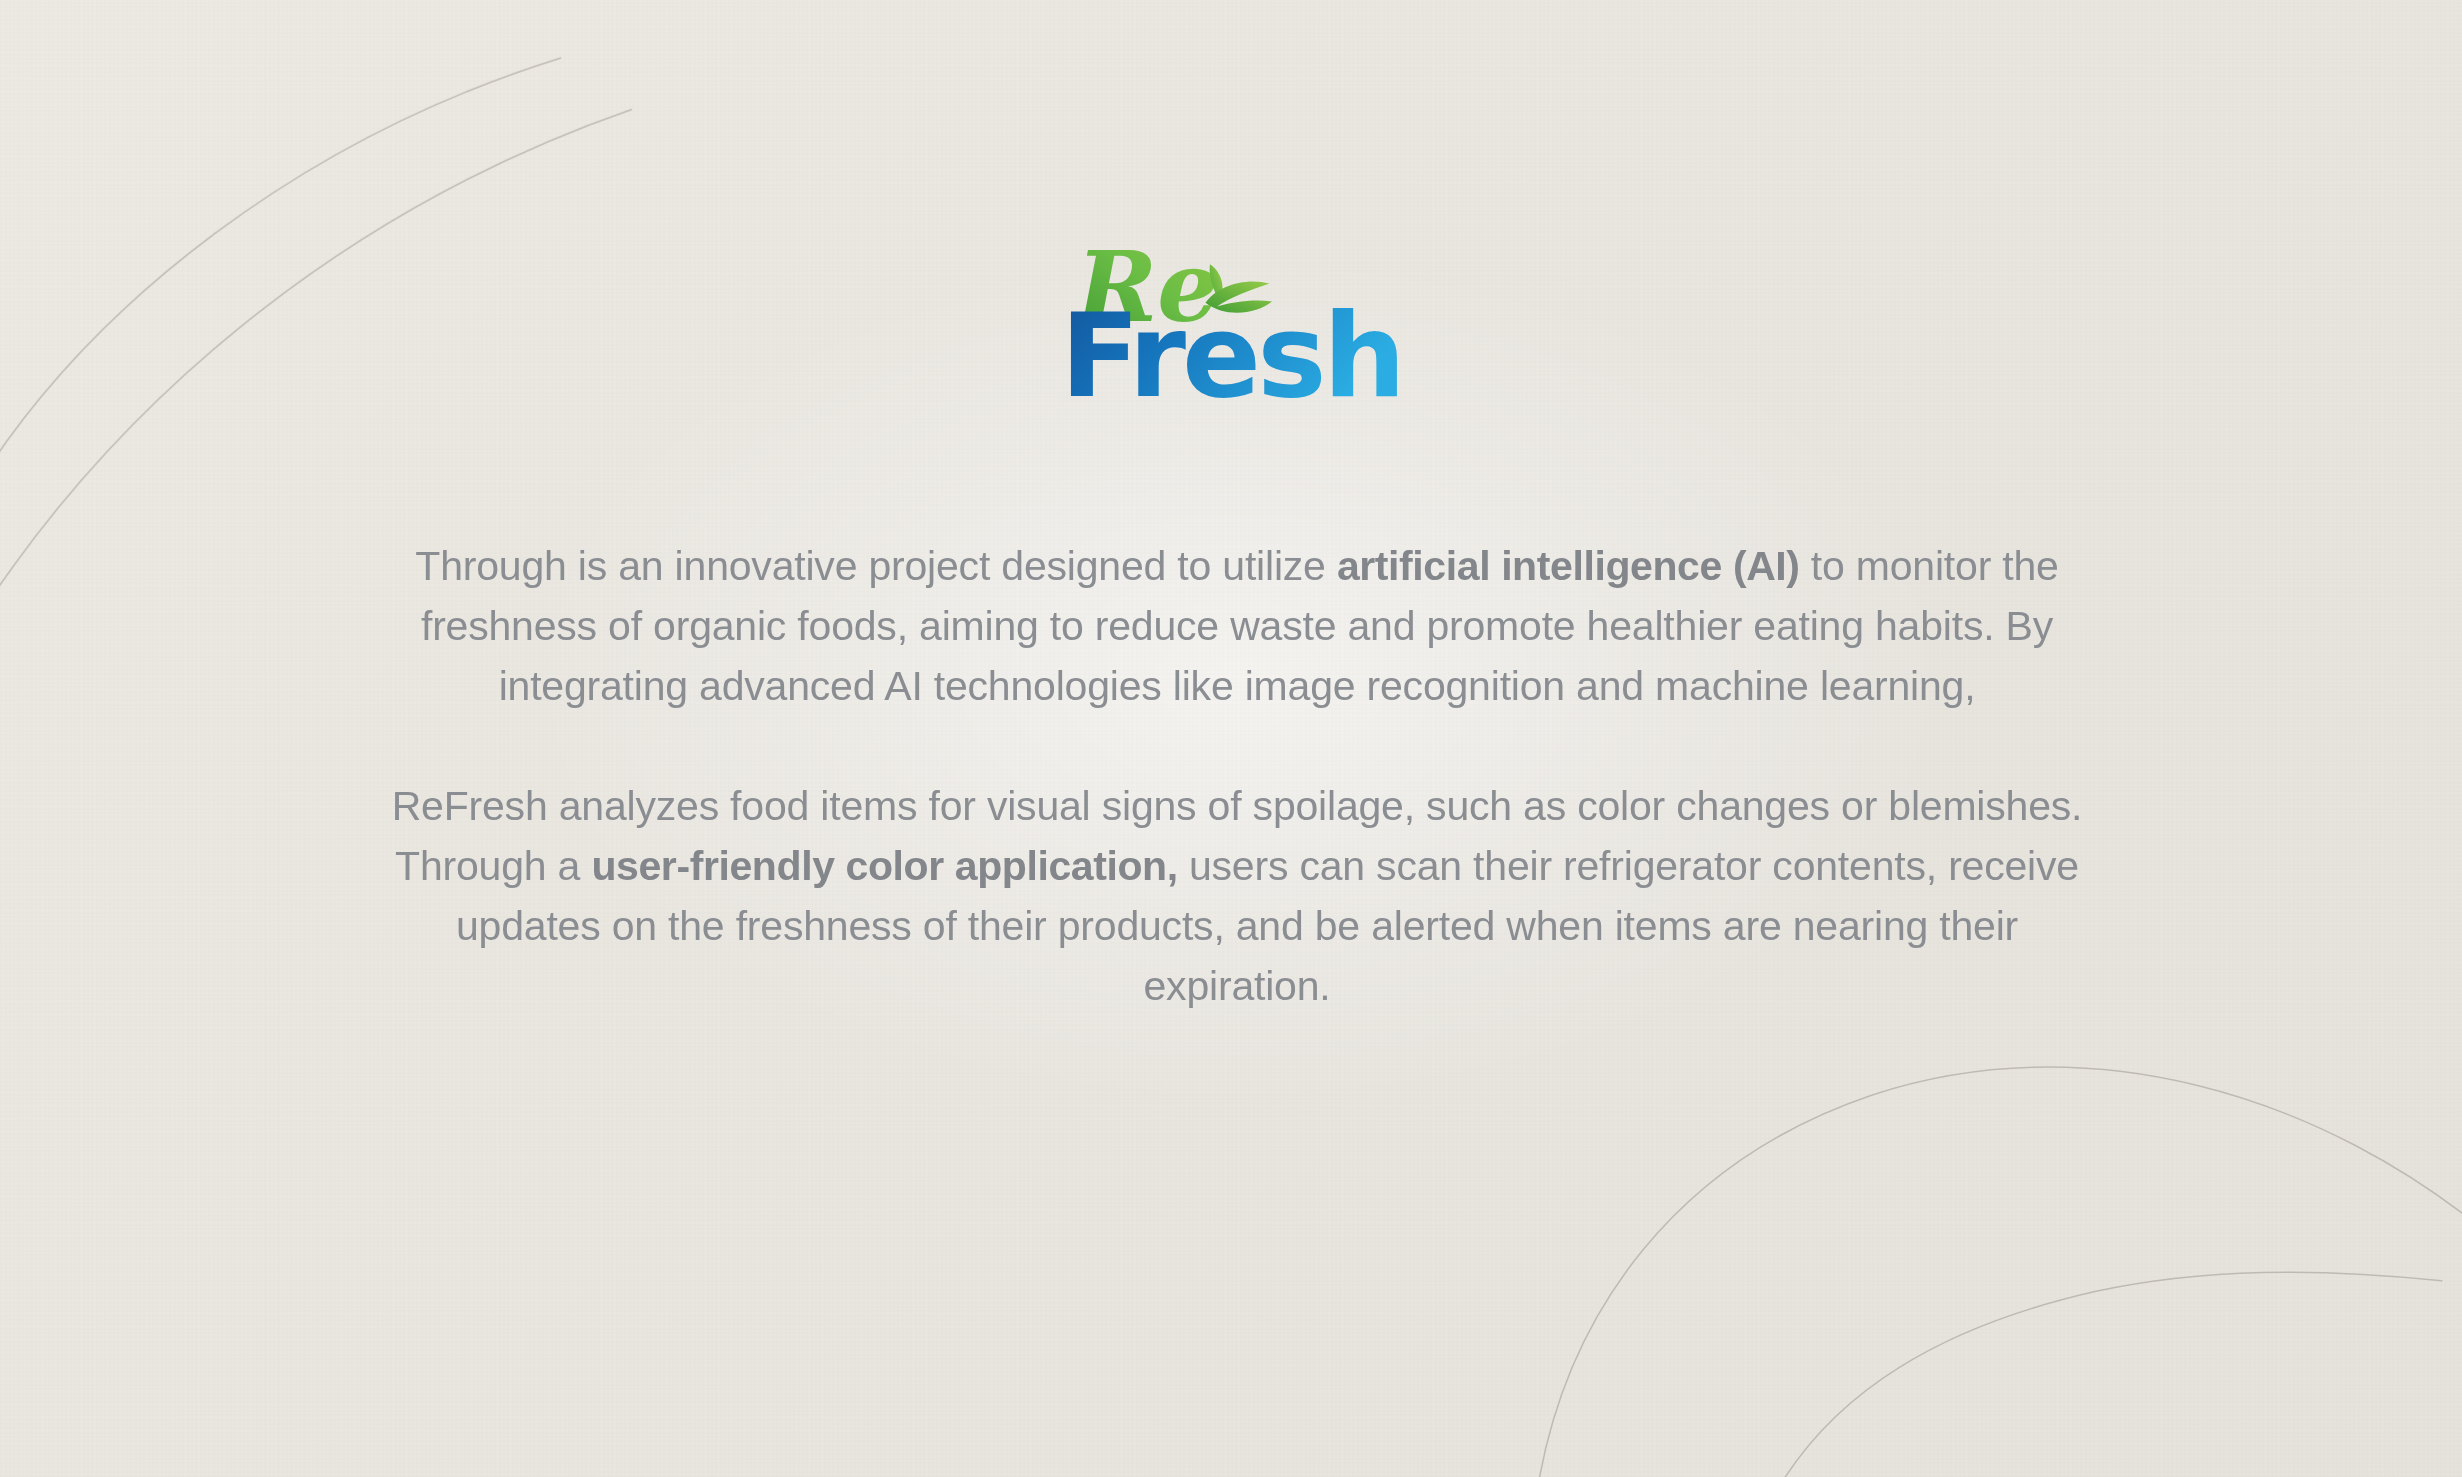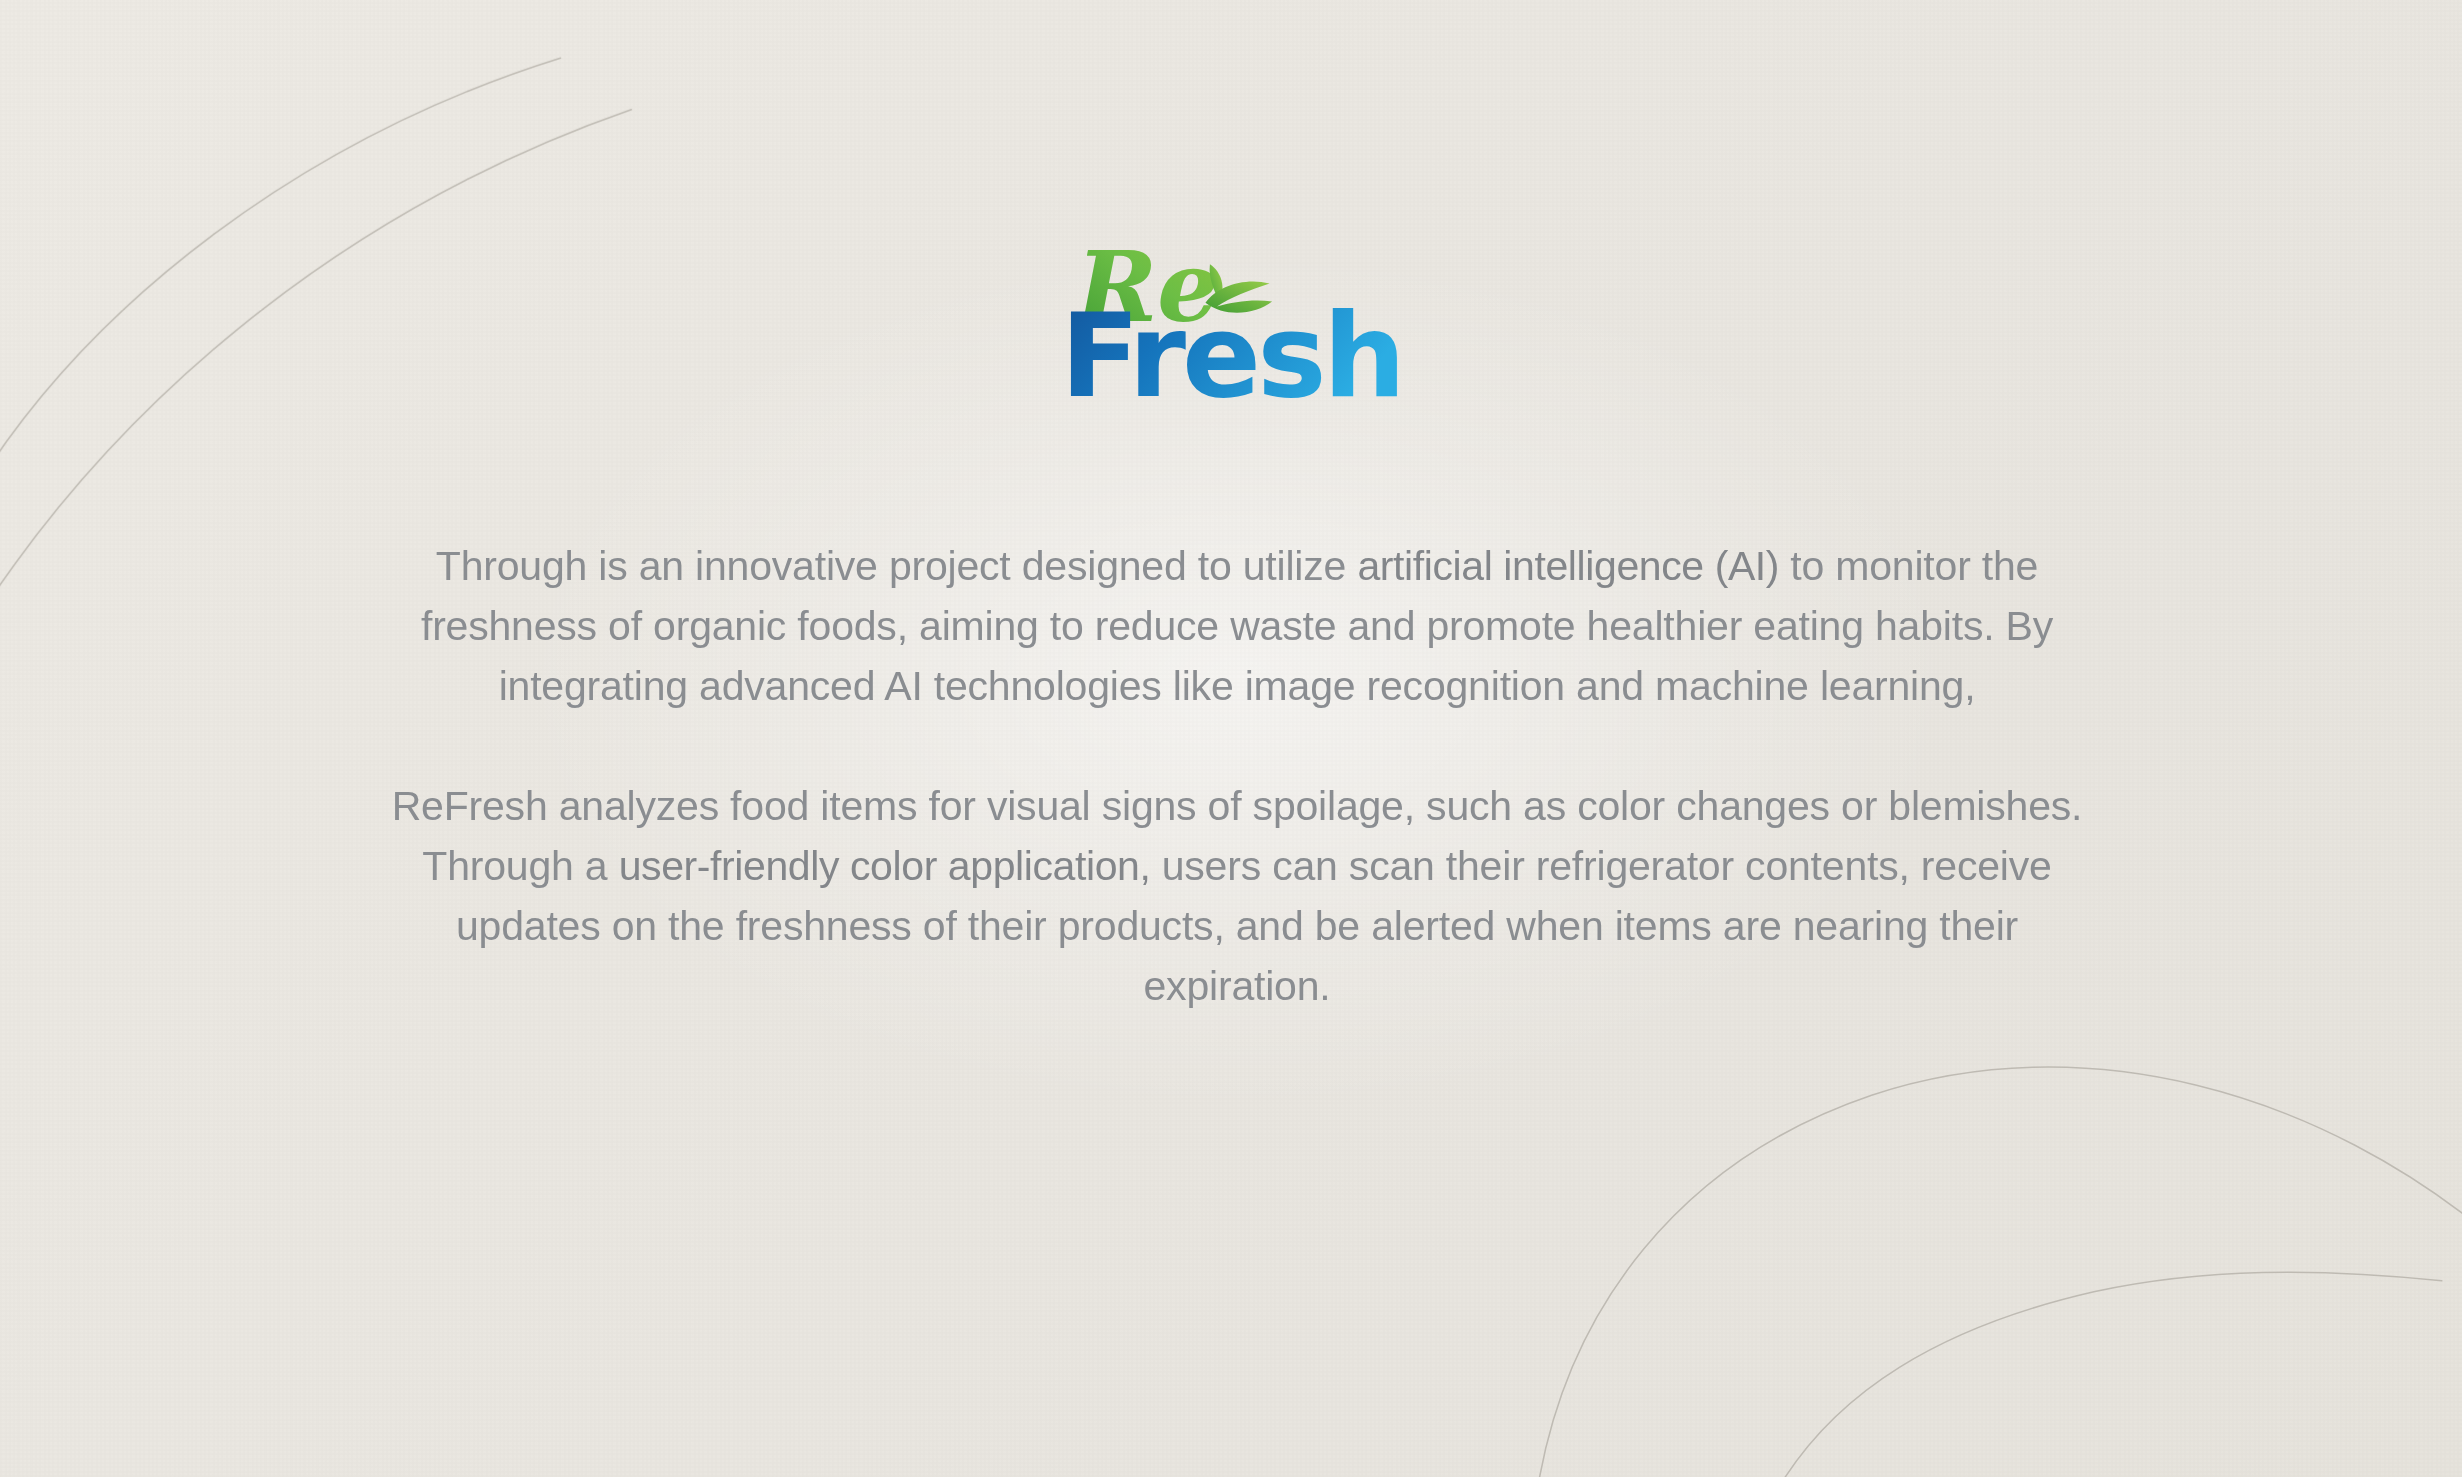--- a/index.html
+++ b/index.html
@@ -63,21 +63,21 @@
     text-align: center;
     color: #8a8d91;
     font-size: 41px;
     line-height: 60px;
     letter-spacing: -0.2px;
     font-weight: 400;
   }
   #copy p { margin: 0; }
   #copy .gap { height: 60px; }
   #copy b, #copy strong {
-    font-weight: 400;
+    font-weight: 700;
     color: #83868a;
     letter-spacing: -0.4px;
   }
 </style>
 </head>
 <body>
 
 <div id="slide">
 
   <div id="grain"></div>

